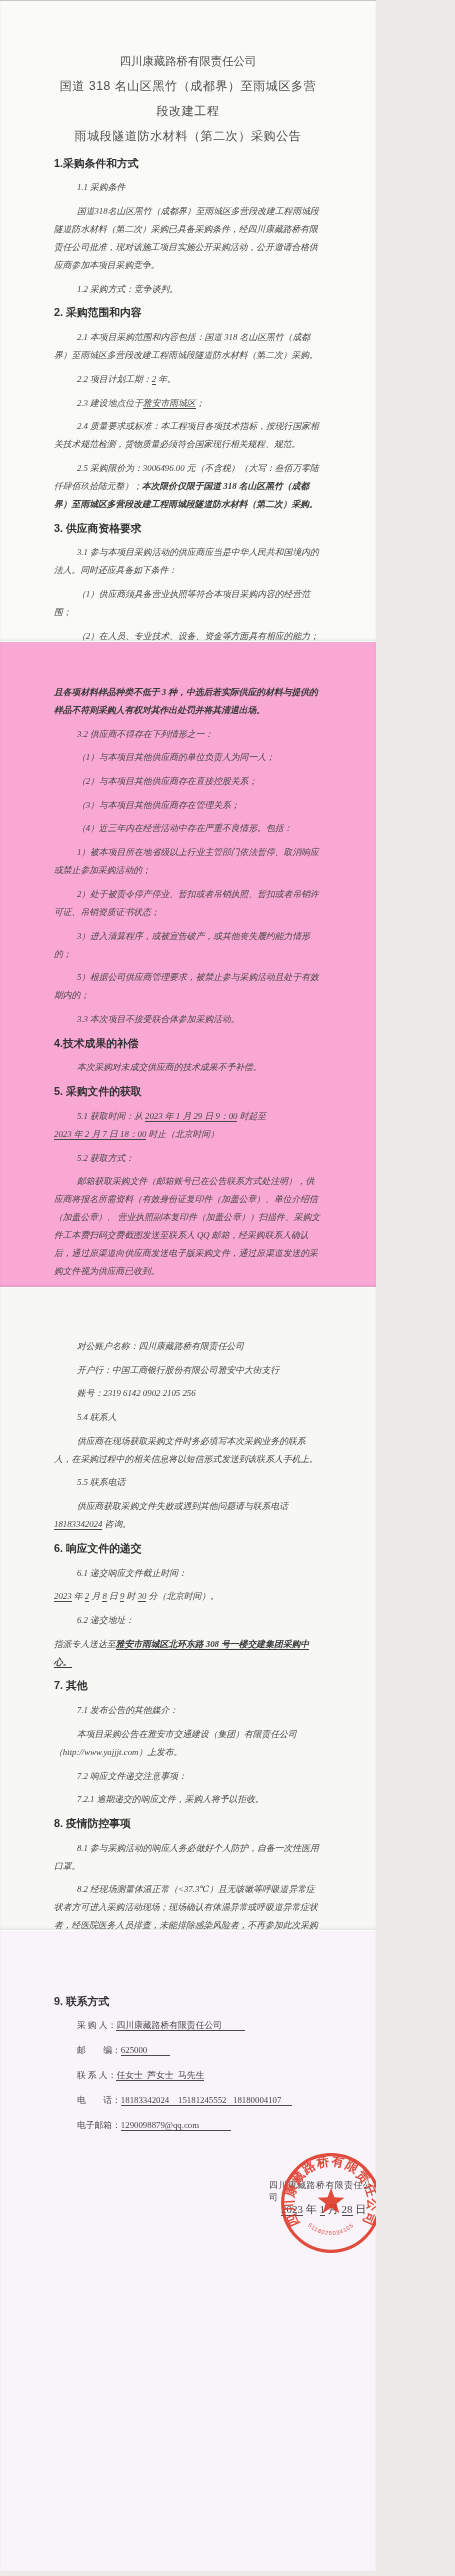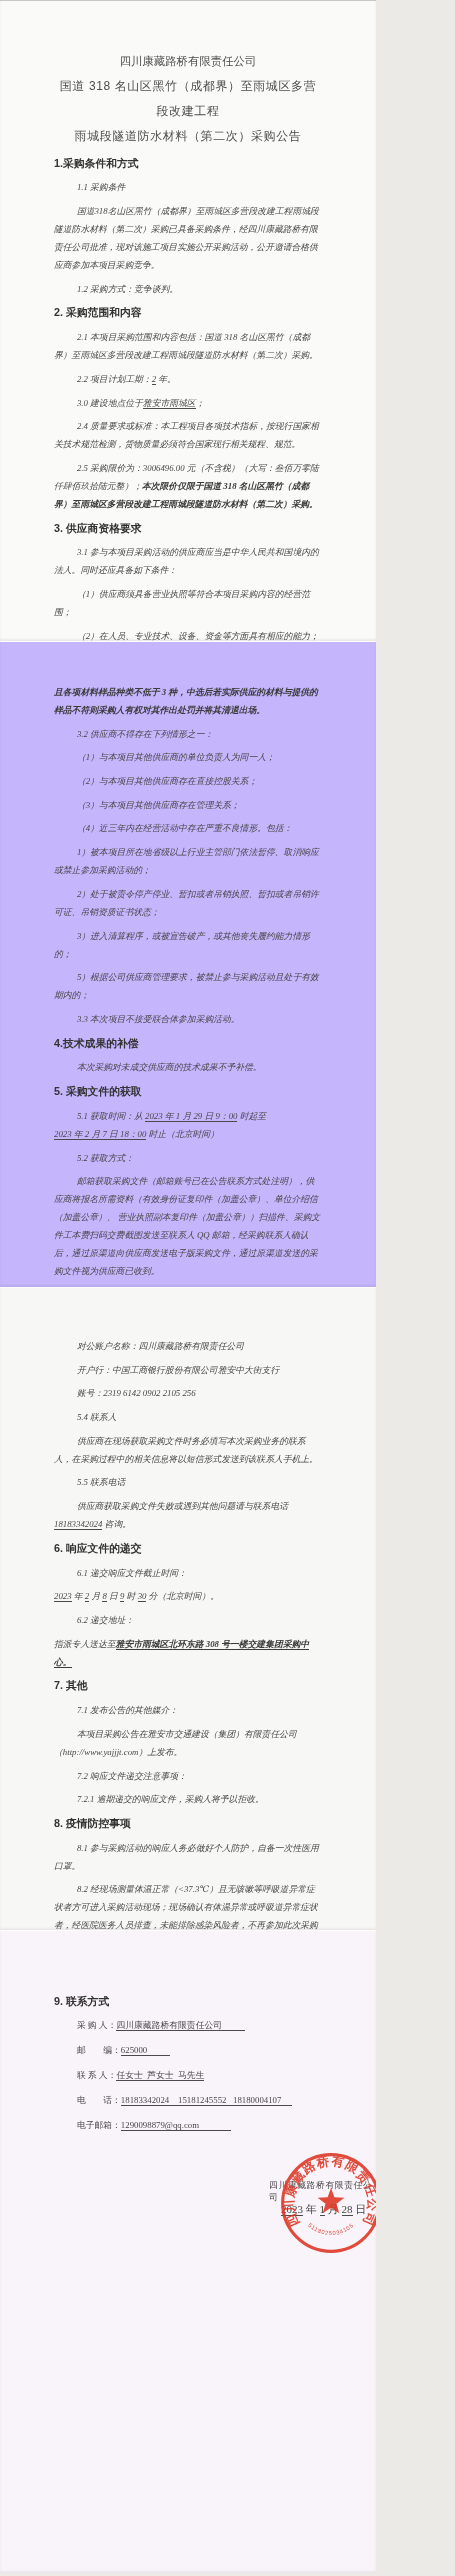--- a/index.html
+++ b/index.html
@@ -5,21 +5,21 @@
   html,body{margin:0;padding:0;background:#eceae7;width:456px;}
   .doc{width:456px;}
   .page{
     position:relative;width:376px;box-sizing:border-box;overflow:hidden;
     padding:0 54px;color:#474747;
     font-family:"Liberation Serif","DejaVu Serif",serif;font-size:8.8px;
     box-shadow:inset 0 -1.7px 2.3px rgba(0,0,0,0.07);
   }
   .page + .page{border-top:1.1px solid #fdfdfc;}
   .p1{height:641px;background:#fafaf8;border-top:1.7px solid #c7c7c5;padding-top:48px;}
-  .p2{height:646px;background:#c4b5fd;padding-top:41px;}
+  .p2{height:646px;background:#f9a8d4;padding-top:41px;}
   .p3{height:643px;background:#f7f7f5;padding-top:49px;}
   .p4{height:643px;background:#f9f4f9;padding-top:56px;}
   .tline{text-align:center;line-height:25px;color:#4e4e4e;
     font-family:"Liberation Sans","DejaVu Sans",sans-serif;}
   .t-company{font-size:11.4px;}
   .t-main{font-size:12px;letter-spacing:0.6px;}
   .h{font-family:"Liberation Sans","DejaVu Sans",sans-serif;font-weight:bold;
      font-size:10.8px;color:#333;line-height:18px;margin:4.6px 0 6.8px;}
   .b{line-height:18px;margin:0 0 5.7px;font-style:italic;}
   .ind{text-indent:2.6em;}
@@ -46,21 +46,21 @@
     <div class="tline t-main">雨城段隧道防水材料（第二次）采购公告</div>
 
     <div class="h">1.采购条件和方式</div>
     <p class="b ind">1.1 采购条件</p>
     <p class="b ind">国道318名山区黑竹（成都界）至雨城区多营段改建工程雨城段隧道防水材料（第二次）采购已具备采购条件，经四川康藏路桥有限责任公司批准，现对该施工项目实施公开采购活动，公开邀请合格供应商参加本项目采购竞争。</p>
     <p class="b ind">1.2 采购方式：竞争谈判。</p>
 
     <div class="h">2. 采购范围和内容</div>
     <p class="b ind">2.1 本项目采购范围和内容包括：国道 318 名山区黑竹（成都界）至雨城区多营段改建工程雨城段隧道防水材料（第二次）采购。</p>
     <p class="b ind"><span>2.2 项目计划工期：</span><span class="u">2</span><span> 年。</span></p>
-    <p class="b ind"><span>3.0 建设地点位于</span><span class="u">雅安市雨城区</span><span>；</span></p>
+    <p class="b ind"><span>2.3 建设地点位于</span><span class="u">雅安市雨城区</span><span>；</span></p>
     <p class="b ind">2.4 质量要求或标准：本工程项目各项技术指标，按现行国家相关技术规范检测，货物质量必须符合国家现行相关规程、规范。</p>
     <p class="b ind"><span>2.5 采购限价为：3006496.00 元（不含税）（大写：叁佰万零陆仟肆佰玖拾陆元整）；</span><span class="bold">本次限价仅限于国道 318 名山区黑竹（成都界）至雨城区多营段改建工程雨城段隧道防水材料（第二次）采购。</span></p>
 
     <div class="h">3.  供应商资格要求</div>
     <p class="b ind">3.1 参与本项目采购活动的供应商应当是中华人民共和国境内的法人。同时还应具备如下条件：</p>
     <p class="b ind">（1）供应商须具备营业执照等符合本项目采购内容的经营范围；</p>
     <p class="b ind">（2）在人员、专业技术、设备、资金等方面具有相应的能力；</p>
     <p class="b ind bold">（3）参与本次项目的响应人在开标时须提供本项目清单中的材料样品并贴条盖鲜章，</p>
   </div>
 

